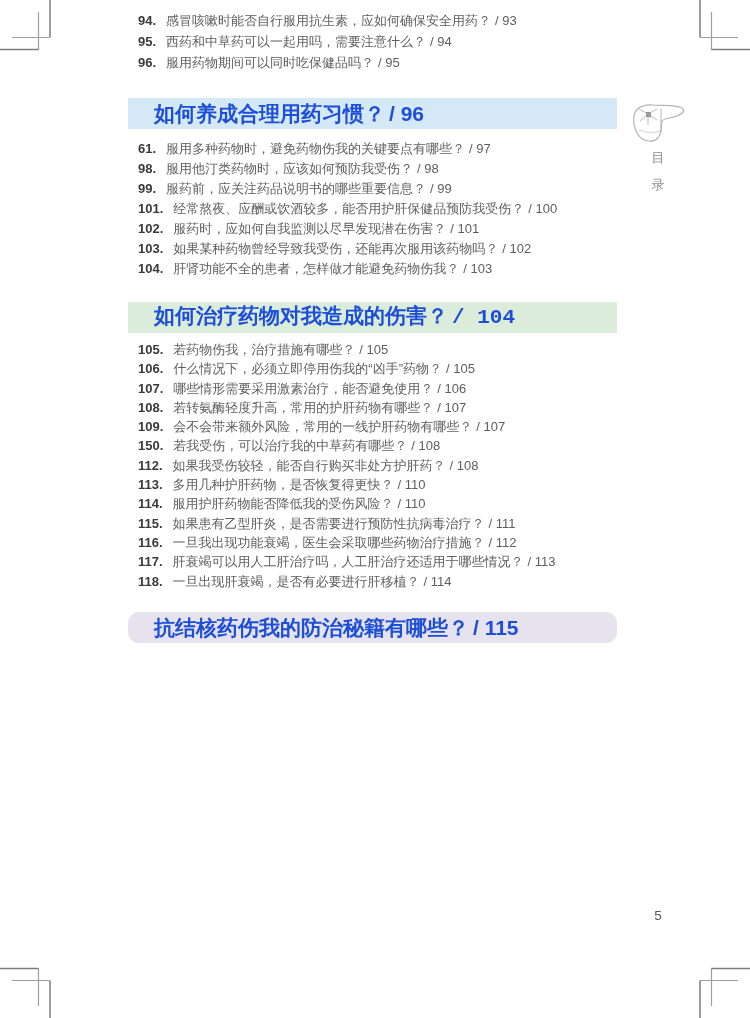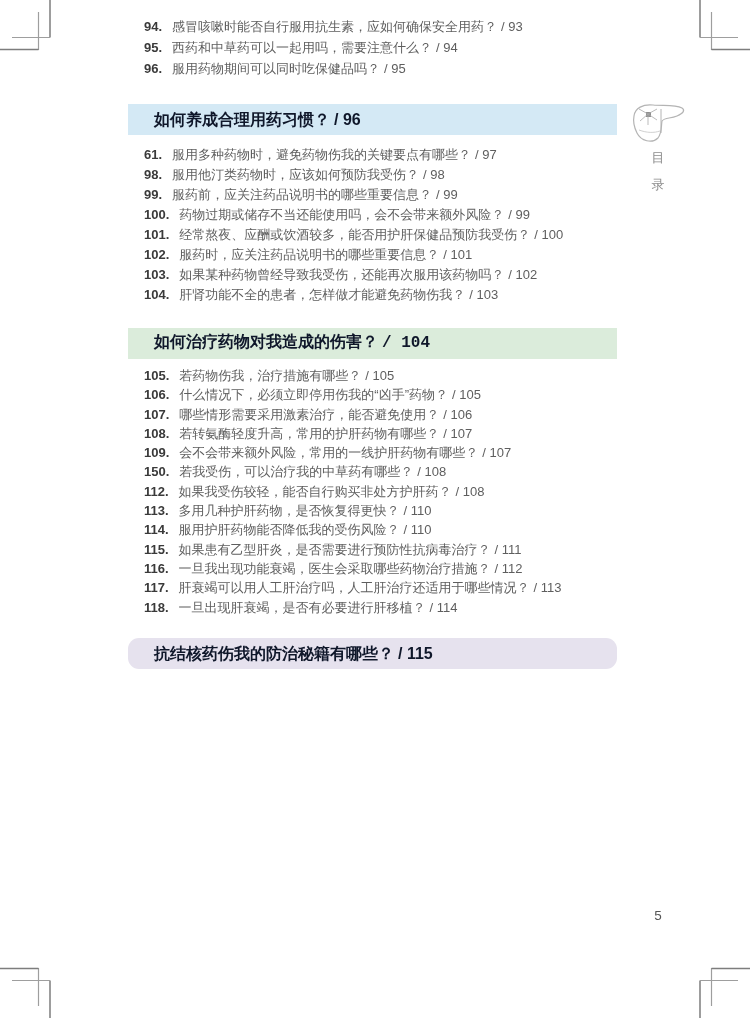--- a/index.html
+++ b/index.html
@@ -15,29 +15,29 @@
   .corner.br{bottom:0;right:0;transform:scale(-1,-1);}
   
   .liver{position:absolute;left:627px;top:100px;width:60px;height:48px;}
   .vlabel{
     position:absolute;left:650px;top:149px;width:16px;
     display:flex;flex-direction:column;gap:9px;align-items:center;
     font-size:13px;color:#8c8c8c;letter-spacing:0;
   }
   
   .content{position:absolute;left:128px;top:0;width:489px;}
-  ul.items{list-style:none;margin:16px;padding:0;}
+  ul.items{list-style:none;margin:10px;padding:0;}
   ul.items li{white-space:nowrap;font-size:13px;color:#5e5e5e;}
   .num{font-weight:bold;color:#3a3a3a;margin-right:10px;}
   .pg{margin-left:4px;color:#5e5e5e;}
   .intro{margin-top:148px;}
   .intro li{height:21px;line-height:21px;}
   .band{
     height:31px;line-height:31px;padding-left:26px;box-sizing:border-box;
-    font-size:16px;font-weight:bold;color:#0f172a;white-space:nowrap;
+    font-size:21px;font-weight:bold;color:#1d4ed8;white-space:nowrap;
   }
   .band .band-pg{margin-left:4px;}
   .s1 .band{margin-top:25px;}
   .s1 ul.items{margin-top:10px;}
   .s1 li{height:20px;line-height:20px;}
   .s2 .band{margin-top:23px;}
   .s2 ul.items{margin-top:7px;}
   .s2 li{height:19.3px;line-height:19.3px;}
   .s3 .band{margin-top:21px;}
   .s3 ul.items{margin-top:11px;}
@@ -109,25 +109,24 @@
         <span class="band-title">如何养成合理用药习惯？</span><span class="band-pg">/ 96</span>
       </div>
       <ul class="items">
 
           <li><span class="num">61.</span><span class="txt">服用多种药物时，避免药物伤我的关键要点有哪些？</span><span class="pg">/ 97</span></li>
 
           <li><span class="num">98.</span><span class="txt">服用他汀类药物时，应该如何预防我受伤？</span><span class="pg">/ 98</span></li>
 
           <li><span class="num">99.</span><span class="txt">服药前，应关注药品说明书的哪些重要信息？</span><span class="pg">/ 99</span></li>
 
-          <li><span class="num">100.</span><span class="txt">药物过期或储存不当还能使用吗，会不会带来额外风险？</span><span class="pg">/ 99</span></li>
 
           <li><span class="num">101.</span><span class="txt">经常熬夜、应酬或饮酒较多，能否用护肝保健品预防我受伤？</span><span class="pg">/ 100</span></li>
 
-          <li><span class="num">102.</span><span class="txt">服药时，应关注药品说明书的哪些重要信息？</span><span class="pg">/ 101</span></li>
+          <li><span class="num">102.</span><span class="txt">服药时，应如何自我监测以尽早发现潜在伤害？</span><span class="pg">/ 101</span></li>
 
           <li><span class="num">103.</span><span class="txt">如果某种药物曾经导致我受伤，还能再次服用该药物吗？</span><span class="pg">/ 102</span></li>
 
           <li><span class="num">104.</span><span class="txt">肝肾功能不全的患者，怎样做才能避免药物伤我？</span><span class="pg">/ 103</span></li>
         </ul>
     </section>
 
     <section class="s2">
       <div class="band" style="background-color: rgb(219, 236, 219); font-family: Liberation Mono, monospace;">
         <span class="band-title">如何治疗药物对我造成的伤害？</span><span class="band-pg">/ 104</span>

